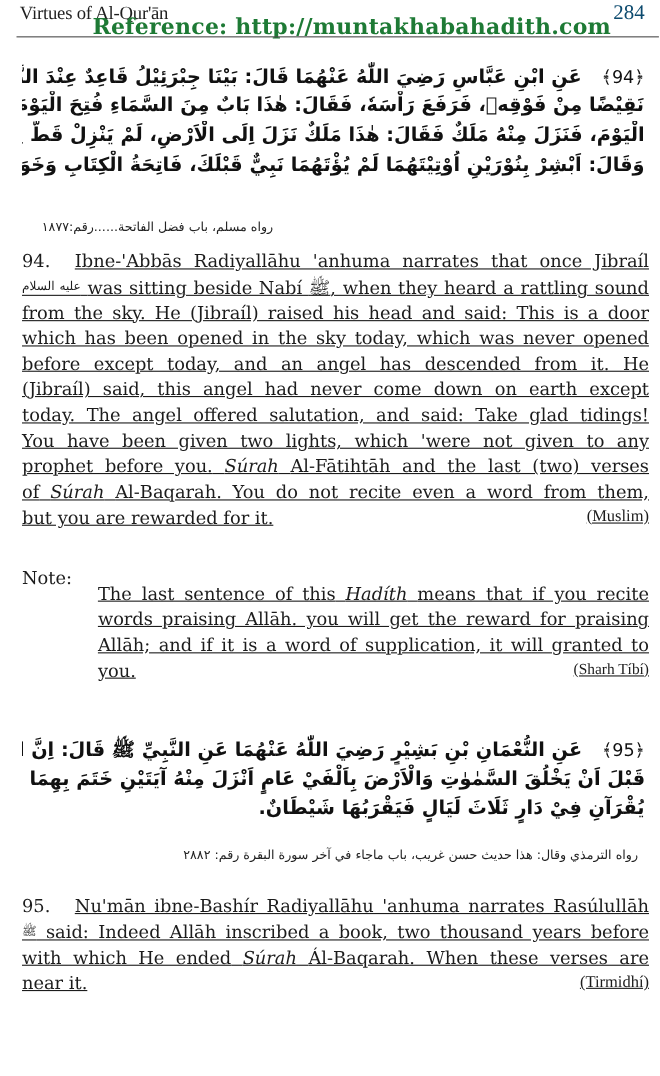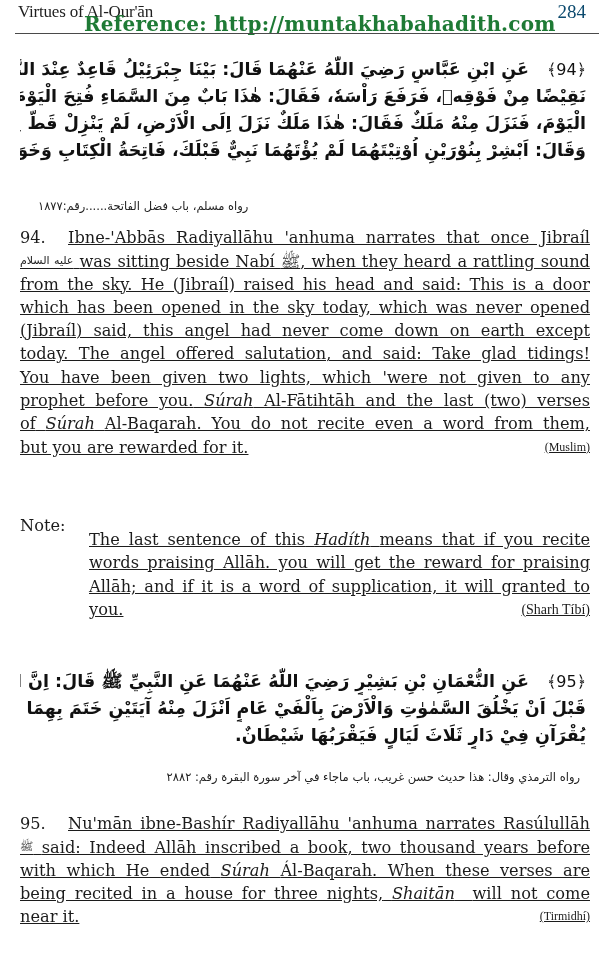--- a/index.html
+++ b/index.html
@@ -112,21 +112,21 @@
       overflow: visible;
     }
     .en-line.last {
       text-align-last: left;
       display: flex;
       justify-content: space-between;
     }
     .en-line i { font-style: italic; }
     .attribution {
       font-family: "Liberation Serif", serif;
-      font-size: 12px;
+      font-size: 15px;
     }
     .num-label {
       display: inline-block;
       width: 48px;
       text-align-last: left;
     }
     .note-label {
       position: absolute;
       left: 20px;
       font-family: "DejaVu Serif", serif;
@@ -163,20 +163,21 @@
     </div>
 </div>
 <div class="arabic-source" style="top:200px; left:250px; width:0;"></div>
 <div class="arabic-source" style="top:199px; left:38px;">رواه مسلم، باب فضل الفاتحة......رقم:١٨٧٧</div>
 
 <div class="en-block" style="left:20px; top:226px; width:570px;">
   <div class="en-line" style="text-align: justify;"><span class="num-label">94.</span><span>Ibne-'Abbās Radiyallāhu 'anhuma  narrates that once Jibraíl</span></div>
   <div class="en-line" style="text-align: justify;"><span class="salutation-icon">عليه السلام</span> <span>was sitting beside Nabí ﷺ, when they heard a rattling sound</span></div>
   <div class="en-line">from the sky. He (Jibraíl) raised his head and said: This is a door</div>
   <div class="en-line">which has been opened in the sky today, which was never opened</div>
+  <div class="en-line">before except today, and an angel has descended from it. He</div>
   <div class="en-line">(Jibraíl) said, this angel had never come down on earth except</div>
   <div class="en-line">today. The angel offered salutation, and said: Take glad tidings!</div>
   <div class="en-line">You have been given two lights, which 'were not given to any</div>
   <div class="en-line" style="text-align: justify;"><span>prophet before you.</span> <i>Súrah</i> <span>Al-Fātihtāh and the last (two) verses</span></div>
   <div class="en-line" style="text-align: justify;"><span>of</span> <i>Súrah</i> <span>Al-Baqarah. You do not recite even a word from them,</span></div>
   <div class="en-line last">
       <span>but you are rewarded for it.</span>
       <span class="attribution">(Muslim)</span>
     </div>
 </div>
@@ -202,18 +203,17 @@
   <div class="arabic-line">
       <span class="txt" style="text-align-last:right;">يُقْرَآنِ فِيْ دَارٍ ثَلَاثَ لَيَالٍ فَيَقْرَبُهَا شَيْطَانٌ.</span>
     </div>
 </div>
 <div class="arabic-source" style="top:770px; left:40px; width:540px;">رواه الترمذي وقال: هذا حديث حسن غريب، باب ماجاء في آخر سورة البقرة رقم: ٢٨٨٢</div>
 
 <div class="en-block" style="left:20px; top:812px; width:570px;">
   <div class="en-line" style="text-align: justify;"><span class="num-label">95.</span><span>Nu'mān ibne-Bashír Radiyallāhu 'anhuma narrates Rasúlullāh</span></div>
   <div class="en-line" style="text-align: justify;"><span class="salutation-icon">ﷺ</span> <span>said: Indeed Allāh inscribed a book, two thousand years before</span></div>
   <div class="en-line" style="text-align: justify;"><span>with which He ended</span> <i>Súrah</i> <span>Ál-Baqarah. When these verses are</span></div>
-  <div class="en-line" style="text-align: justify;"><span>being recited in a house for three nights,</span> <i>Shaitān</i>&nbsp; <span>will not come</span></div>
   <div class="en-line last">
       <span>near it.</span>
       <span class="attribution">(Tirmidhí)</span>
     </div>
 </div>
 
 </body></html>

